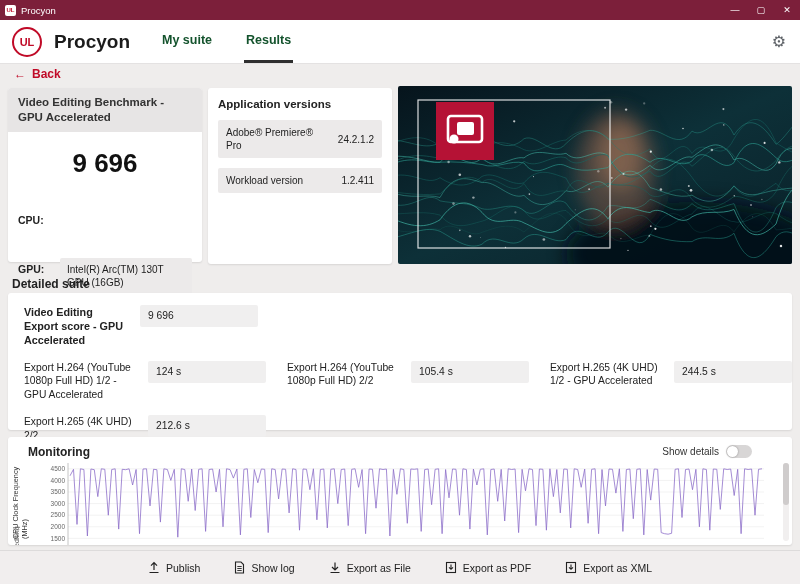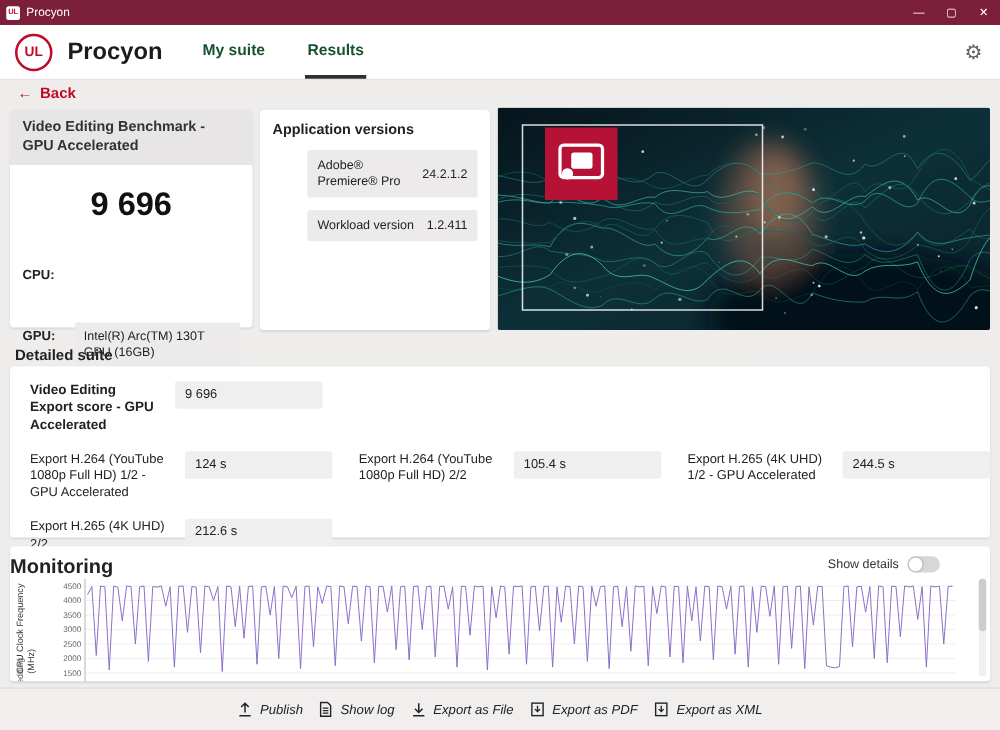--- a/index.html
+++ b/index.html
@@ -32,51 +32,51 @@
   .summary-card { left:8px; top:88px; width:194px; height:174px; }
   .summary-head { background:#e7e5e5; padding:7px 10px; font-size:11.5px; font-weight:bold; color:#333; line-height:1.3; border-radius:3px 3px 0 0; }
   .score { text-align:center; font-size:26px; font-weight:bold; color:#111; margin:16px 0 18px; }
   .hw-row { display:flex; padding:12px 10px; margin-bottom:8px; gap:8px; }
   .hw-label { width:34px; font-size:10.5px; font-weight:bold; padding-top:5px; }
   .hw-value { flex:1; background:#eceaea; border-radius:2px; font-size:10px; padding:5px 7px; line-height:1.35; }
 
   
   .versions-card { left:208px; top:88px; width:184px; height:176px; padding:10px 10px; }
   .versions-title { font-size:11.5px; font-weight:bold; margin-bottom:10px; }
-  .ver-box { background:#eceaea; border-radius:2px; display:flex; justify-content:space-between; align-items:center; padding:6px 8px; margin-bottom:10px;margin-left:28px; }
+  .ver-box { background:#eceaea; border-radius:2px; display:flex; justify-content:space-between; align-items:center; padding:6px 8px; margin-bottom:10px; }
   .ver-label { font-size:10px; max-width:92px; line-height:1.3; }
   .ver-value { font-size:10px; }
 
   
   .hero { position:absolute; left:398px; top:86px; width:394px; height:178px; border-radius:2px; overflow:hidden; }
   .hero svg { display:block; }
 
   
   .detailed-title { position:absolute; top:277px; left:12px; font-size:12px; font-weight:bold; }
   .detailed-card { left:8px; top:293px; width:784px; height:137px; padding:12px 16px; }
   .dgrid { display:grid; grid-template-columns:263px 263px 1fr; row-gap:14px; }
   .pair { display:flex; gap:12px; align-items:flex-start; }
   .pair .lbl { width:112px; font-size:10.3px; line-height:1.3; color:#222; }
   .pair.bold .lbl { font-weight:bold; font-size:10.8px; width:104px; }
   .pair .val { width:118px; background:#f0efef; border-radius:2px; font-size:10.3px; padding:5px 8px; height:22px; }
 
   
   .monitor-card { left:8px; top:437px; width:784px; height:108px; overflow:hidden; }
-  .monitor-title { position:absolute; top:8px; left:0; font-size:16px; font-weight:bold; }
+  .monitor-title { position:absolute; top:8px; left:20px; font-size:12px; font-weight:bold; }
   .show-details { position:absolute; top:8px; right:40px; display:flex; align-items:center; gap:7px; font-size:10px; color:#333; }
   .toggle { width:26px; height:13px; background:#d8d6d6; border-radius:7px; position:relative; cursor:pointer; }
   .toggle .knob { position:absolute; left:1px; top:1px; width:11px; height:11px; background:#fff; border-radius:50%; box-shadow:0 0 2px rgba(0,0,0,.4); }
   .ylabel { position:absolute; left:3px; top:26px; height:76px; overflow:hidden; writing-mode:vertical-rl; transform:rotate(180deg); font-size:7.3px; color:#333; }
   .ylabel2 { position:absolute; left:5px; top:84px; height:26px; overflow:hidden; writing-mode:vertical-rl; transform:rotate(180deg); font-size:7px; color:#555; }
   #monitor-chart { position:absolute; left:30px; top:26px; }
   .mini-scroll { position:absolute; right:3px; top:26px; bottom:4px; width:6px; background:#f1efef; border-radius:3px; }
   .mini-scroll .thumb { position:absolute; top:0; width:6px; height:42px; background:#cfcccc; border-radius:3px; }
 
   
-  .footer { position:absolute; left:0; top:550px; width:800px; height:34px; background:#f1eeee; border-top:1px solid #dddbdb; display:flex; align-items:center; justify-content:center; gap:13px;font-style:italic; }
+  .footer { position:absolute; left:0; top:550px; width:800px; height:34px; background:#f1eeee; border-top:1px solid #dddbdb; display:flex; align-items:center; justify-content:center; gap:34px; }
   .fbtn { display:flex; align-items:center; gap:6px; font-size:10.5px; color:#222; cursor:pointer; }
   .fbtn svg { display:block; }
 </style>
 </head>
 <body>
 
 <div class="app">
 
   <div class="titlebar">
     <span class="tb-icon">UL</span>

